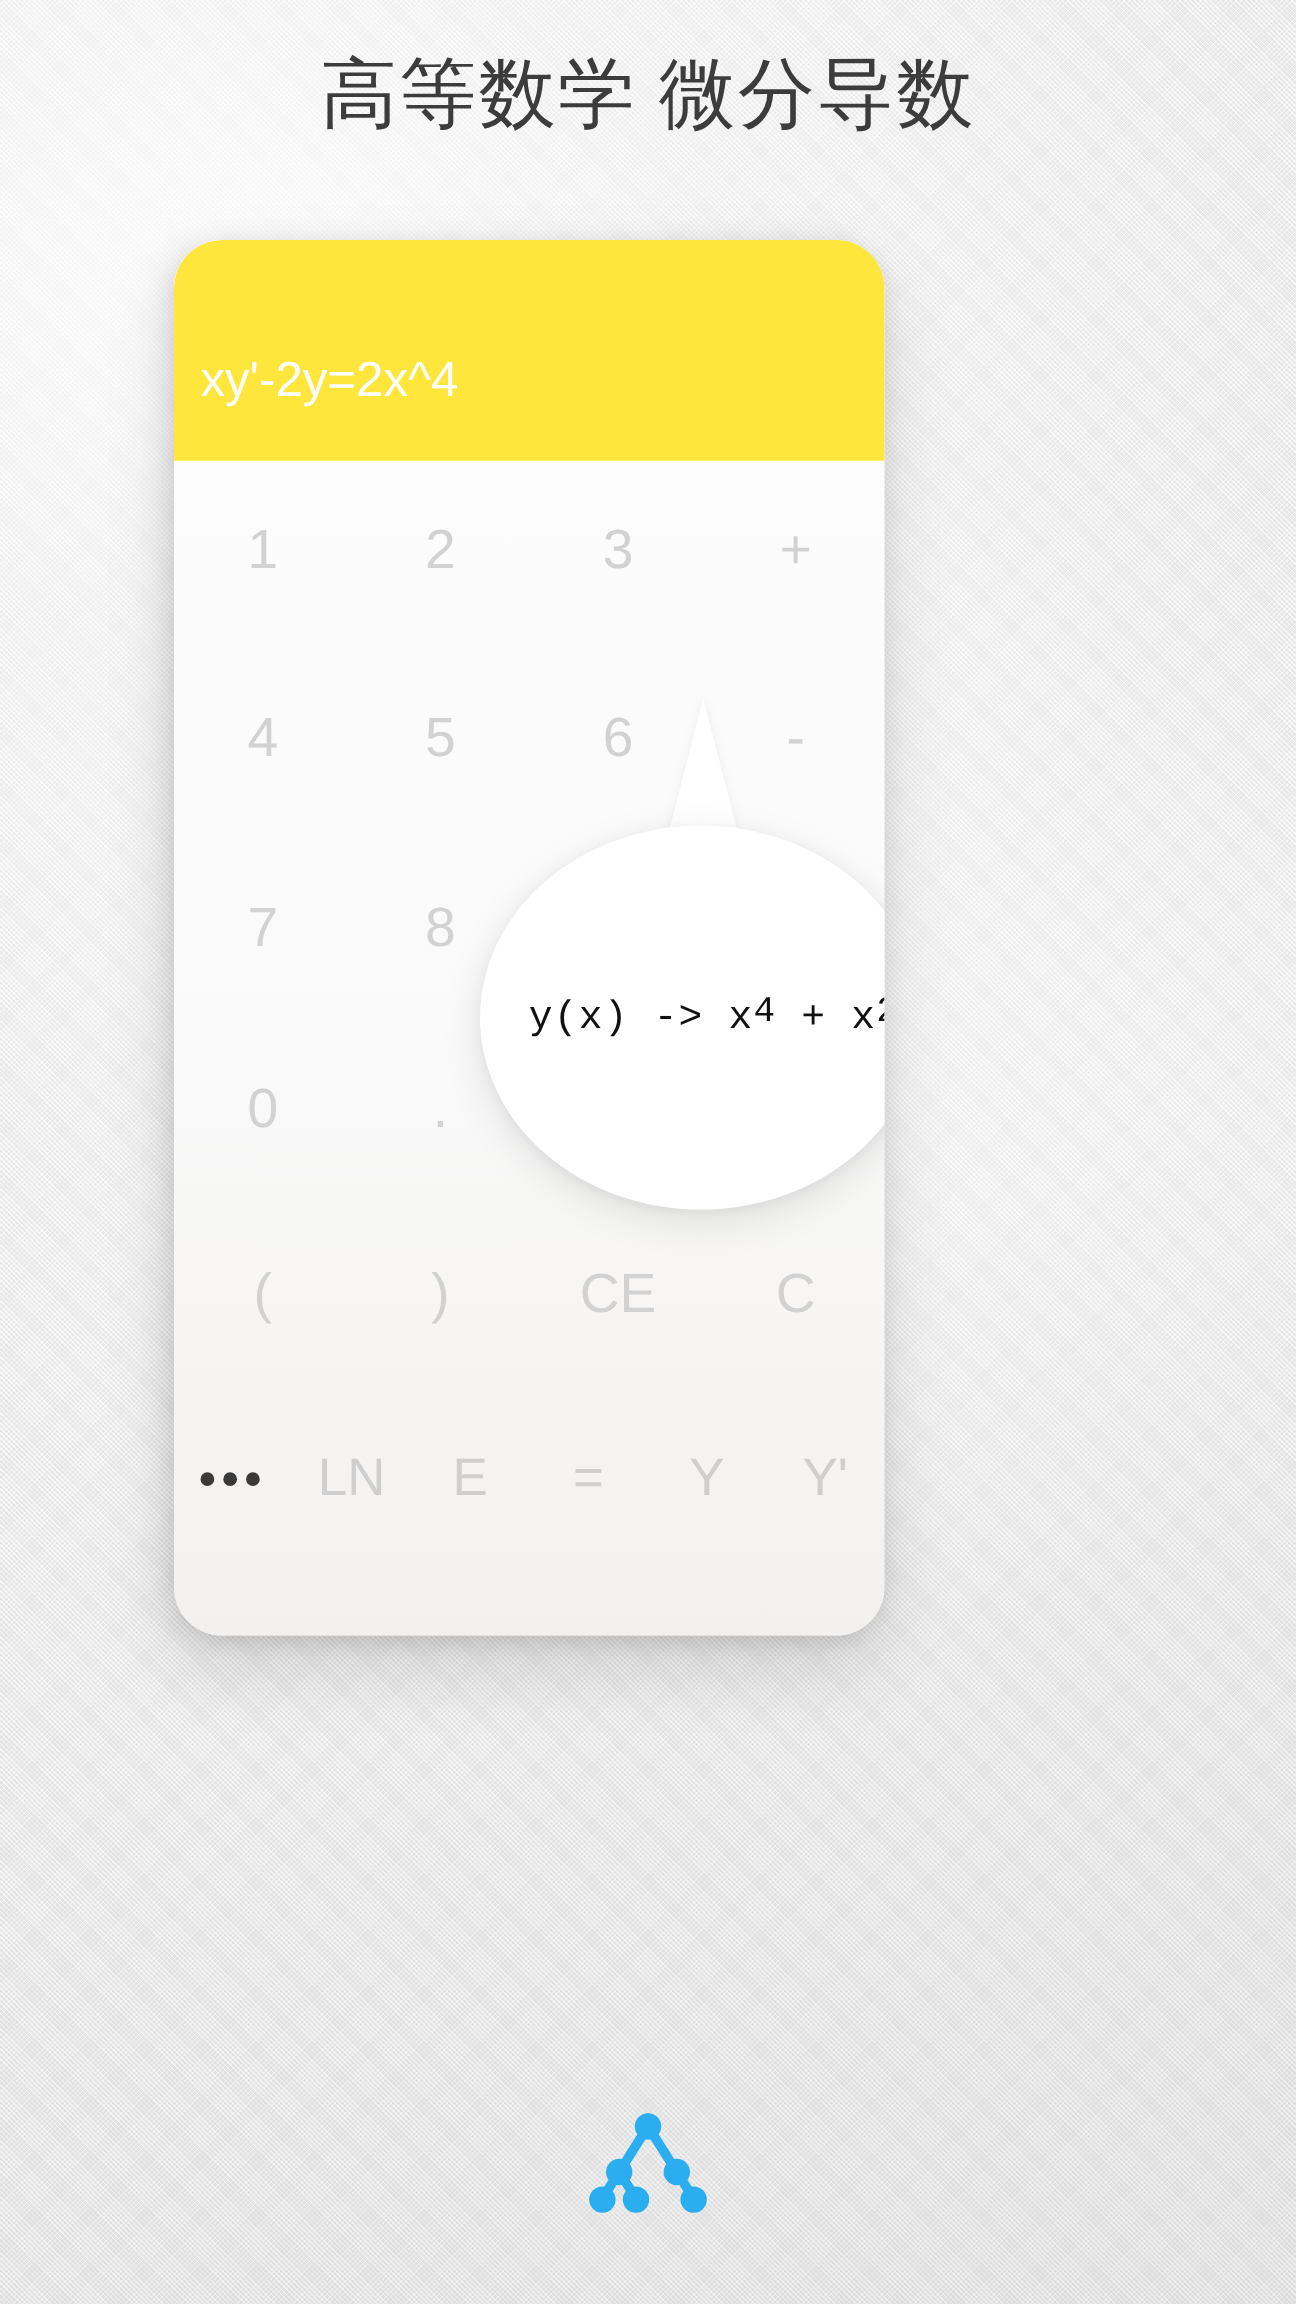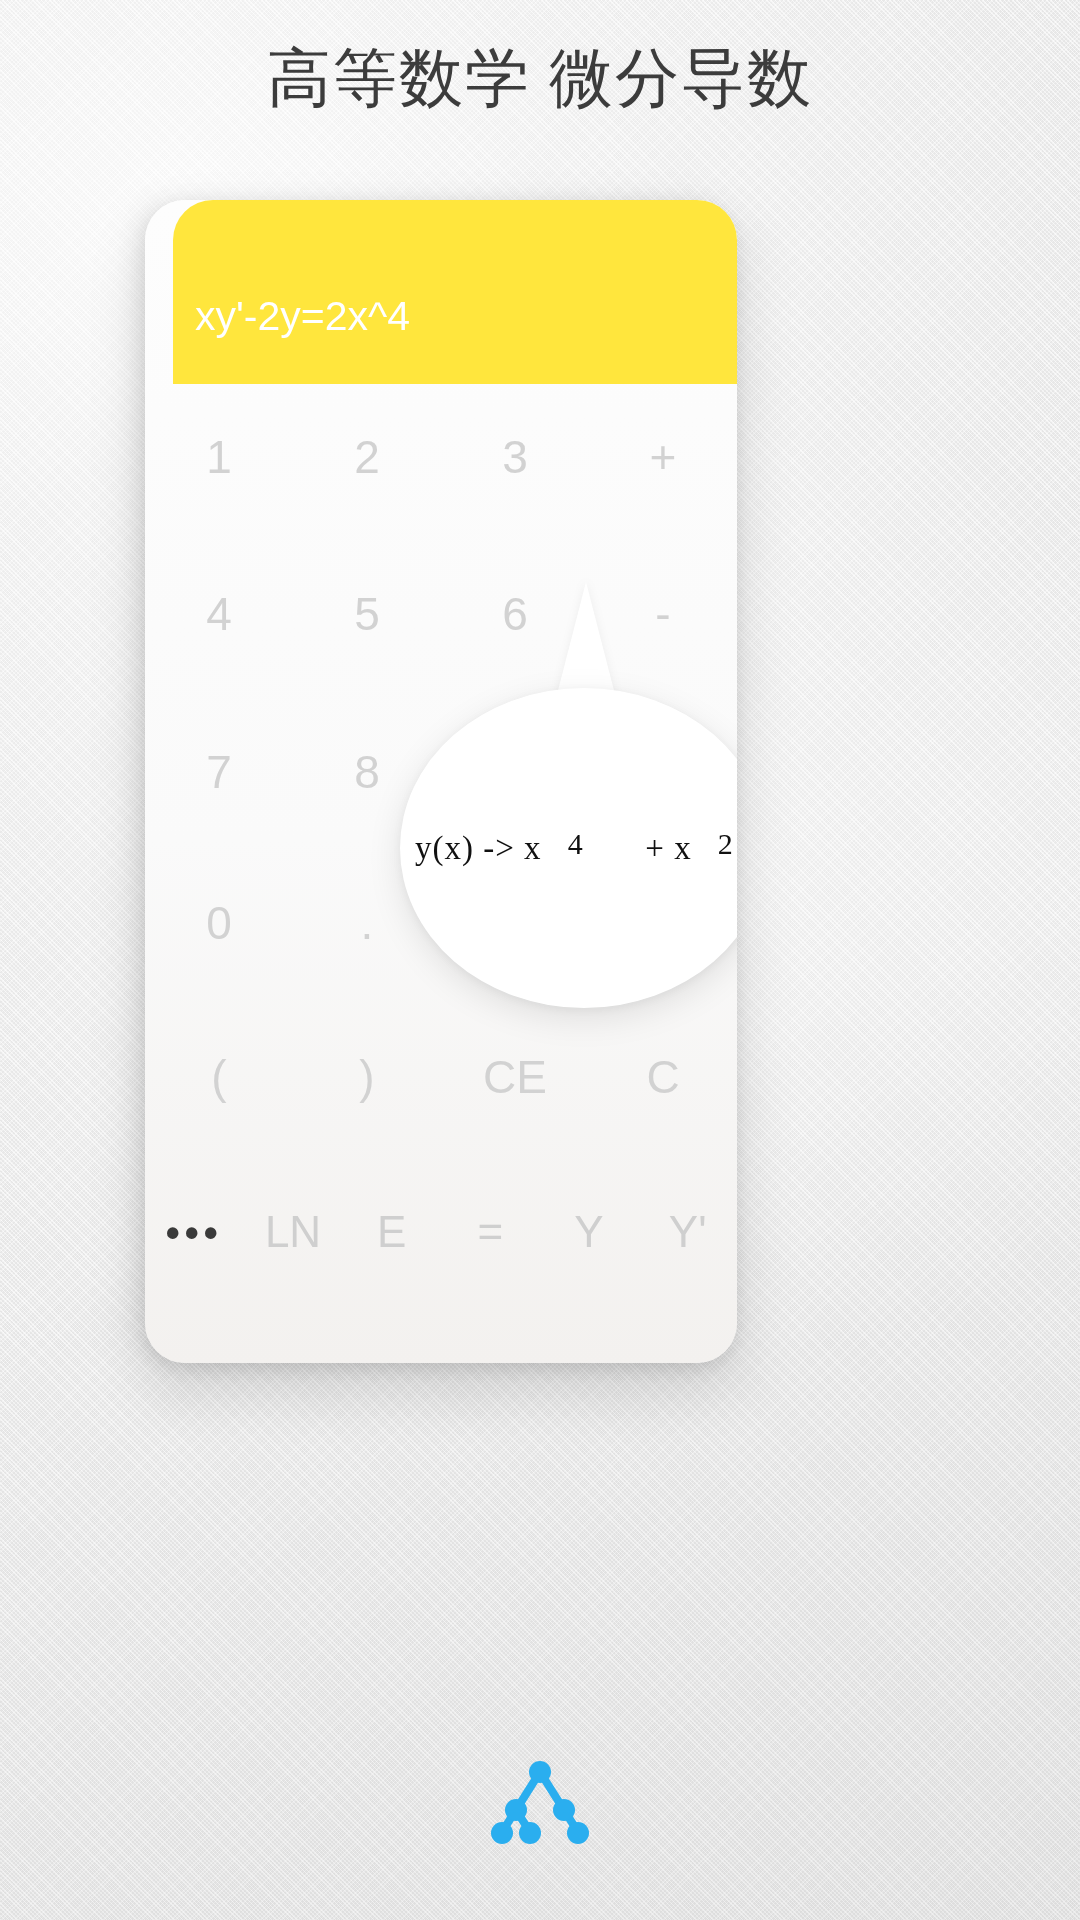--- a/index.html
+++ b/index.html
@@ -62,21 +62,20 @@
 
   
   .input-bar {
     position: absolute;
     left: 0;
     top: 0;
     width: 672px;
     height: 184px;
     background: #ffe63d;
     border-radius: 40px 40px 0 0;
-    margin-left: 28px;
   }
   .input-value {
     position: absolute;
     left: 22px;
     bottom: 44px;
     font-size: 41px;
     color: #ffffff;
     letter-spacing: 0px;
     white-space: nowrap;
   }
@@ -144,29 +143,29 @@
     width: 0;
     height: 0;
     border-left: 33px solid transparent;
     border-right: 33px solid transparent;
     border-bottom: 128px solid #ffffff;
     z-index: 5;
     filter: drop-shadow(0 -2px 4px rgba(0,0,0,0.05));
   }
   .result-text {
     position: absolute;
-    left: 270px;
+    left: 257px;
     top: 488px;
     width: 368px;
     height: 320px;
     display: flex;
     align-items: center;
-    justify-content: space-between;
+    justify-content: flex-end;
     z-index: 7;
-    font-family: Liberation Serif, serif;
+    font-family: Liberation Mono, monospace;
     font-size: 33px;
     color: #111111;
     white-space: nowrap;
     letter-spacing: 1px;
   }
   .result-text sup {
     font-size: 30px;
     vertical-align: super;
     line-height: 0;
     position: relative;

